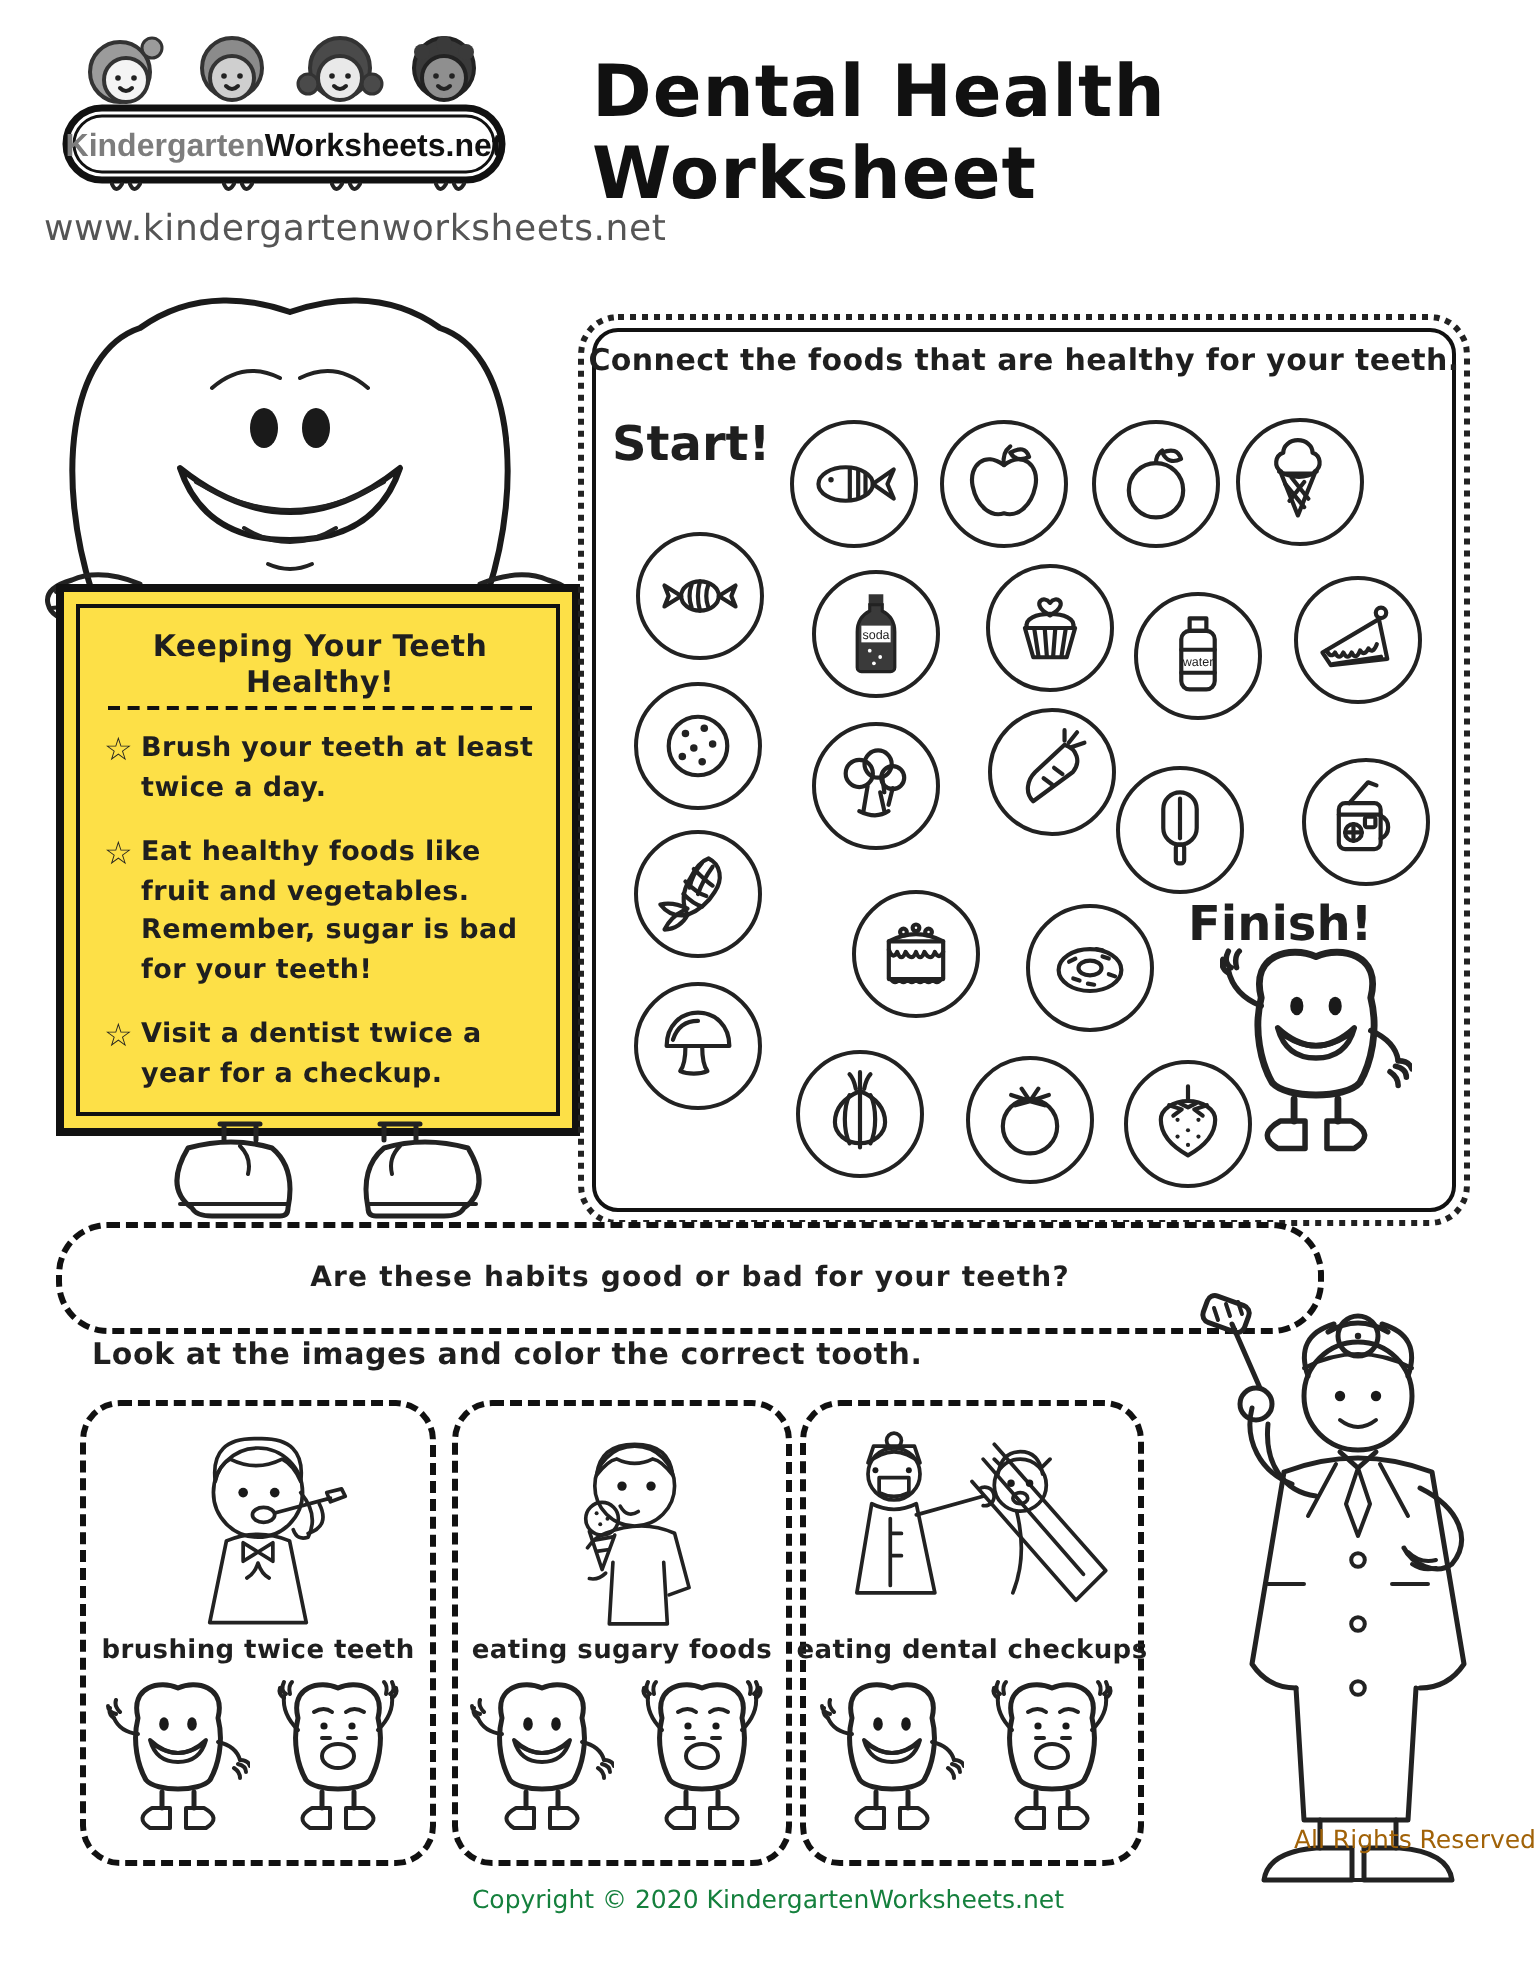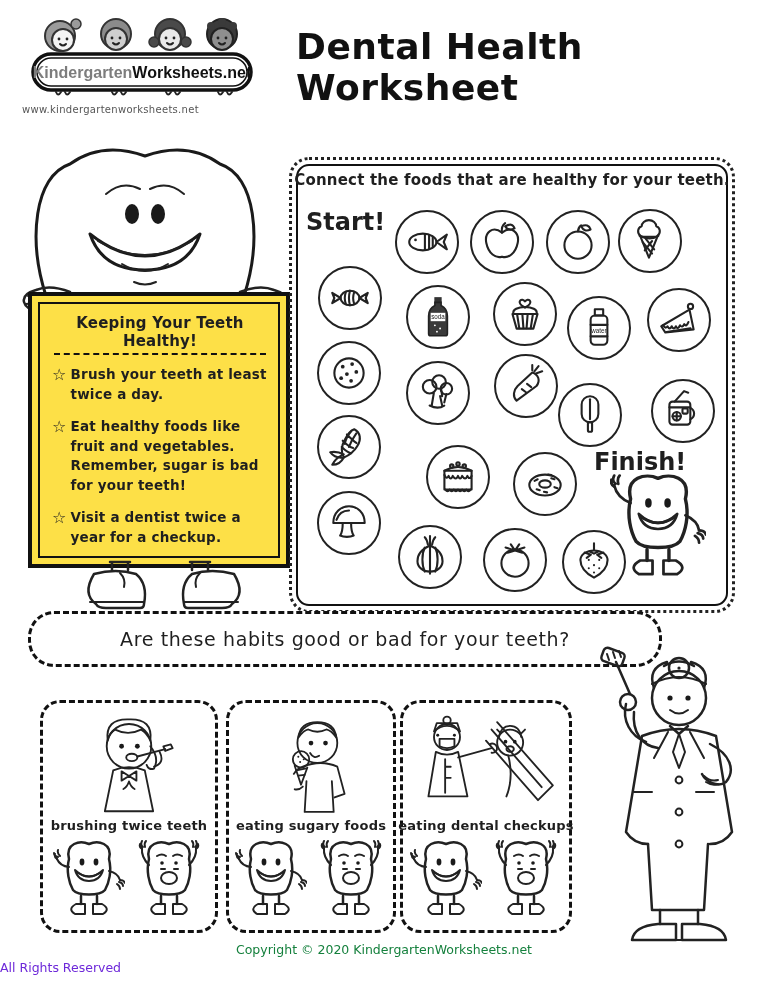--- a/index.html
+++ b/index.html
@@ -7,21 +7,21 @@
     position:relative;width:768px;height:994px;margin:0 auto;background:#ffffff;
     font-family:"DejaVu Sans","Liberation Sans",sans-serif;color:#1f1f1f;overflow:hidden;
   }
   .abs{position:absolute;}
   svg{display:block;}
   .s{stroke:#222;fill:none;stroke-width:2;stroke-linecap:round;stroke-linejoin:round;}
   .s25{stroke:#222;fill:none;stroke-width:2.5;stroke-linecap:round;stroke-linejoin:round;}
   .s3{stroke:#1a1a1a;fill:none;stroke-width:3;stroke-linecap:round;stroke-linejoin:round;}
 
   
-  .logo-url{left:22px;top:104px;width:240px;text-align:left;font-size:10px;color:#555;letter-spacing:.3px;}
+  .logo-url{left:22px;top:104px;width:240px;text-align:right;font-size:18px;color:#555;letter-spacing:.3px;}
   .title{left:296px;top:26px;width:330px;font-size:36px;font-weight:600;letter-spacing:.5px;color:#111;}
   .name-row{left:394px;top:106px;display:flex;align-items:flex-end;}
   .name-label{font-size:25px;font-weight:600;color:#111;}
   .name-line{width:228px;height:28px;border-bottom:2px solid #111;}
 
   
   .sign{left:28px;top:292px;width:254px;height:268px;border:4px solid #111;background:#fde047;}
   .sign-inner{position:absolute;left:6px;top:6px;right:6px;bottom:6px;border:2px solid #111;padding:8px 10px 0 12px;box-sizing:border-box;}
   .sign-head{font-size:15px;font-weight:700;text-align:center;letter-spacing:.2px;
              border-bottom:2px dashed #111;padding-bottom:3px;margin:2px 2px 10px 2px;}
@@ -33,36 +33,36 @@
   .maze-inner{position:absolute;left:4px;top:4px;right:4px;bottom:4px;border:2.5px solid #111;border-radius:13px;}
   .maze-instruction{position:absolute;left:0;right:0;top:11px;text-align:center;font-size:15px;font-weight:600;letter-spacing:.2px;}
   .start{position:absolute;left:14px;top:48px;font-size:24px;font-weight:700;}
   .finish{position:absolute;left:302px;top:288px;font-size:24px;font-weight:700;}
   .food{position:absolute;width:60px;height:60px;border:2.5px solid #222;border-radius:50%;
         display:flex;align-items:center;justify-content:center;background:#fff;}
 
   
   .banner{left:28px;top:611px;width:628px;height:50px;border:3px dashed #111;border-radius:26px;
           display:flex;align-items:center;justify-content:center;background:#fff;}
-  .banner-text{font-size:19px;font-weight:400;letter-spacing:.6px;}
+  .banner-text{font-size:14px;font-weight:700;letter-spacing:.6px;}
   .look{left:46px;top:668px;font-size:15px;font-weight:700;letter-spacing:.3px;}
 
   
   .panel{border:3.5px dashed #111;border-radius:20px;background:#fff;box-sizing:border-box;
          display:flex;flex-direction:column;align-items:center;}
   .panel1{left:40px;top:700px;width:178px;height:233px;}
   .panel2{left:226px;top:700px;width:170px;height:233px;}
   .panel3{left:400px;top:700px;width:172px;height:233px;}
   .panel-art{margin-top:6px;height:108px;display:flex;align-items:center;justify-content:center;}
   .caption{font-size:13px;font-weight:600;letter-spacing:.2px;margin:1px 0 2px 0;white-space:nowrap;}
   .teeth-row{display:flex;gap:8px;align-items:flex-end;}
 
   
   .footer1{left:0;right:0;top:942px;text-align:center;font-size:12.5px;color:#15803d;}
-  .footer2{left:0;right:0;top:960px;text-align:left;font-size:12.5px;color:#6d28d9;}
+  .footer2{left:0;right:0;top:912px;text-align:right;font-size:12.5px;color:#a16207;}
 </style>
 </head>
 <body>
 
 <svg width="0" height="0" style="position:absolute">
   <defs>
     <g id="happy-tooth">
       <path class="s25" d="M15,24 C11,8 26,5 35,9 C44,5 59,8 55,24 C58,36 55,48 51,55 C46,61 24,61 19,55 C15,48 12,36 15,24 z"></path>
       <ellipse cx="28" cy="27" rx="2.4" ry="3.4" fill="#1a1a1a"></ellipse>
       <ellipse cx="42" cy="27" rx="2.4" ry="3.4" fill="#1a1a1a"></ellipse>
@@ -390,20 +390,21 @@
     </div>
 
     <svg style="position:absolute;left:318px;top:306px" width="96" height="126" viewBox="0 0 70 92">
       <use href="#wave-tooth"></use>
     </svg>
   </div>
 
   <div class="abs banner">
     <span class="banner-text">Are these habits good or bad for your teeth?</span>
   </div>
+  <div class="abs look">Look at the images and color the correct tooth.</div>
 
   <div class="abs panel panel1">
     <div class="panel-art">
       <svg width="140" height="104" viewBox="0 0 150 112">
         <circle class="s" cx="75" cy="38" r="24"></circle>
         <path class="s" d="M52,32 q-3,-24 23,-23 q26,-1 23,23 q-4,-9 -10,-12 q-14,7 -28,0 q-6,3 -8,12 z"></path>
         <path class="s" d="M98,38 q10,12 4,24 q-6,2 -8,-4"></path>
         <circle cx="67" cy="38" r="2.6" fill="#1a1a1a"></circle>
           <circle cx="84" cy="38" r="2.6" fill="#1a1a1a"></circle>
         <ellipse class="s" cx="78" cy="50" rx="6" ry="4"></ellipse>

